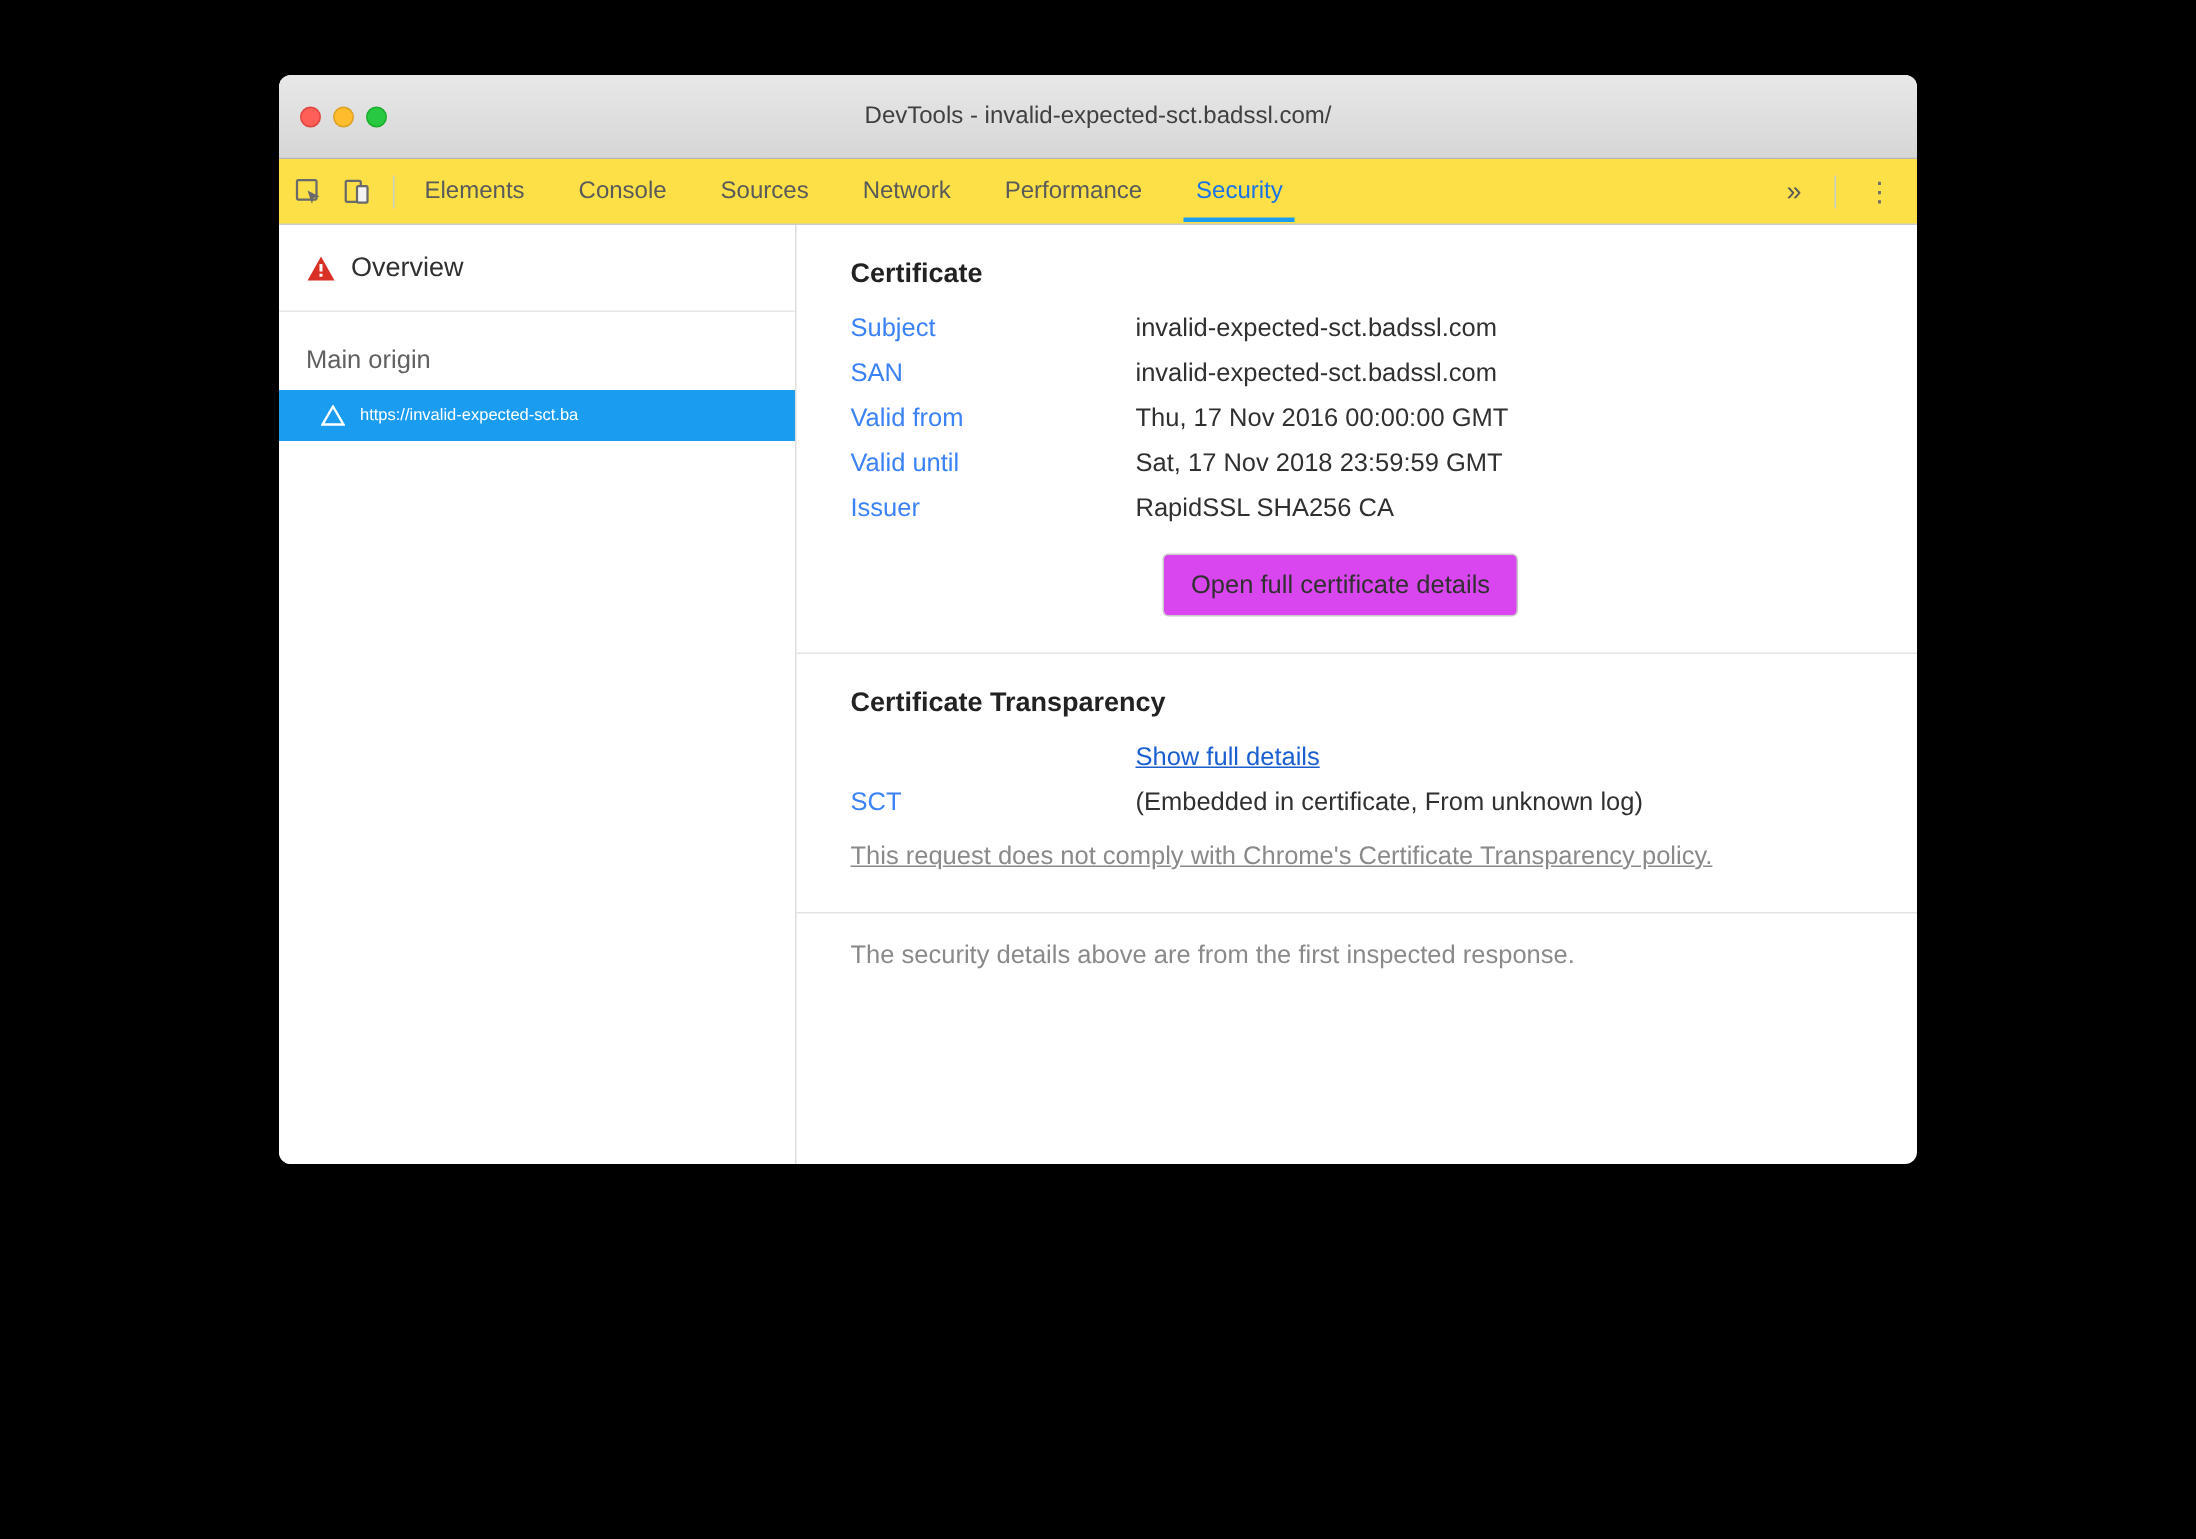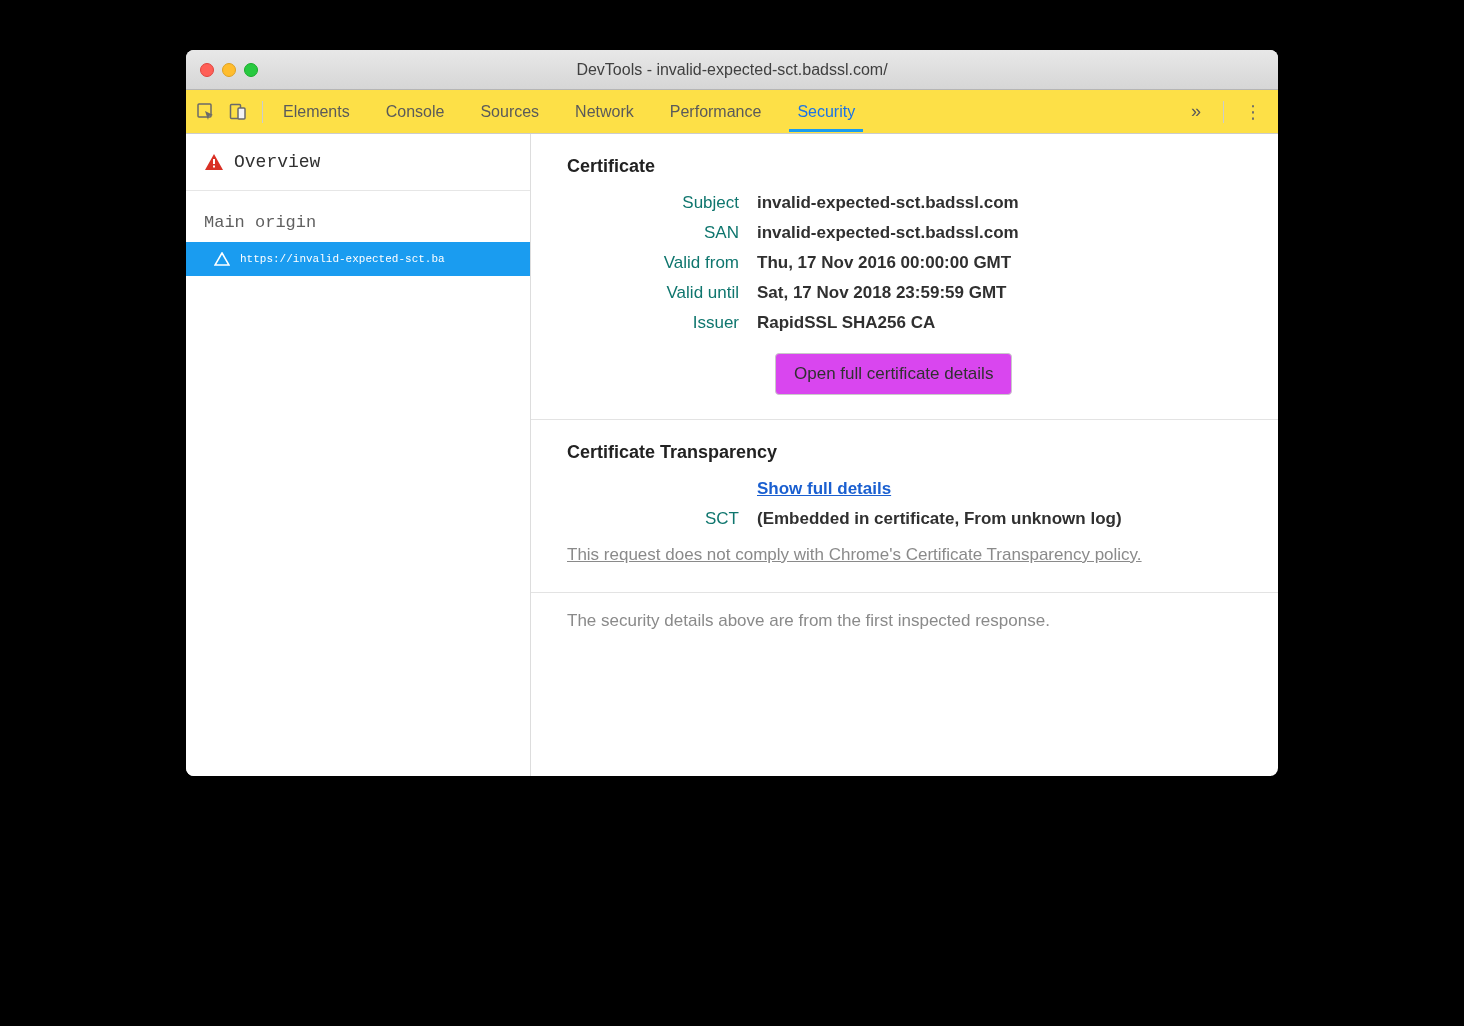--- a/index.html
+++ b/index.html
@@ -17,21 +17,21 @@
     width: 1092px;
     height: 726px;
     background: #fff;
     border-radius: 8px;
     overflow: hidden;
     box-shadow: 0 20px 60px rgba(0,0,0,0.5);
     display: flex;
     flex-direction: column;
   }
   .titlebar {
-    height: 40px;
+    height: 56px;
     background: linear-gradient(#e8e8e8, #d6d6d6);
     border-bottom: 1px solid #b5b5b5;
     display: flex;
     align-items: center;
     position: relative;
   }
   .traffic-lights {
     display: flex;
     gap: 8px;
     padding-left: 14px;
@@ -106,21 +106,20 @@
     display: flex;
     min-height: 0;
   }
   .sidebar {
     width: 345px;
     background: #fff;
     border-right: 1px solid #ddd;
     display: flex;
     flex-direction: column;
     overflow: hidden;
-    font-family: Liberation Mono, monospace;
   }
   .overview {
     display: flex;
     align-items: center;
     gap: 10px;
     padding: 18px 18px;
     border-bottom: 1px solid #e6e6e6;
     font-size: 18px;
     color: #303030;
   }
@@ -163,28 +162,26 @@
     margin-bottom: 16px;
     color: #222;
   }
   .kv {
     display: flex;
     align-items: baseline;
     margin-bottom: 10px;
   }
   .kv .k {
     width: 190px;
-    text-align: right;
-    color: #0f766e;
+    color: #3b82f6;
     padding-right: 18px;
     flex-shrink: 0;
   }
   .kv .v {
     color: #303030;
-    font-weight: bold;
   }
   .btn {
     display: inline-block;
     margin-top: 10px;
     margin-left: 208px;
     padding: 10px 18px;
     border: 1px solid #c9c9c9;
     border-radius: 4px;
     background: #d946ef;
     font-size: 17px;

